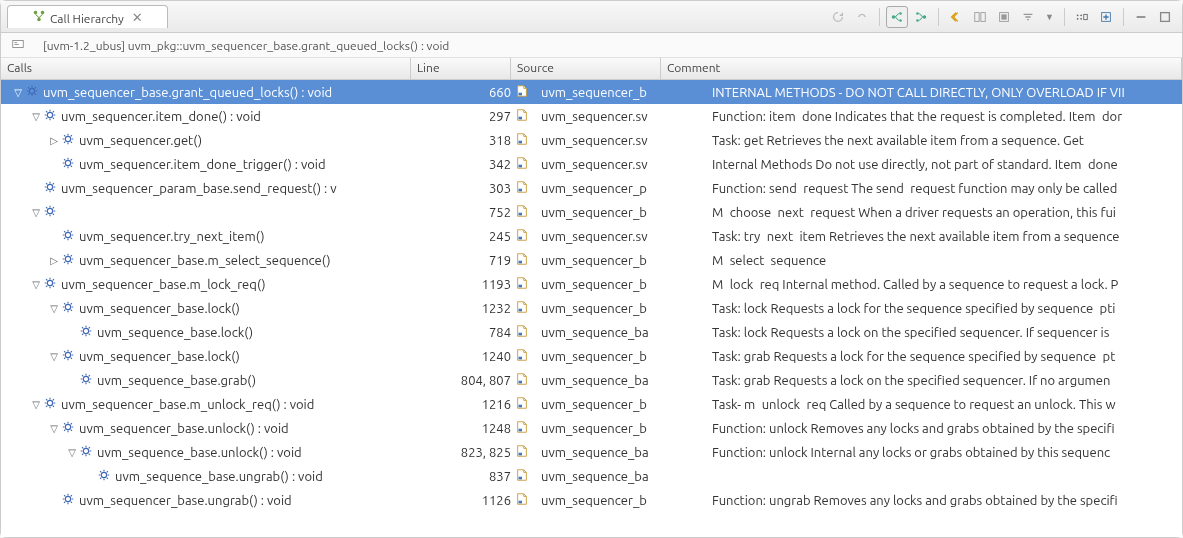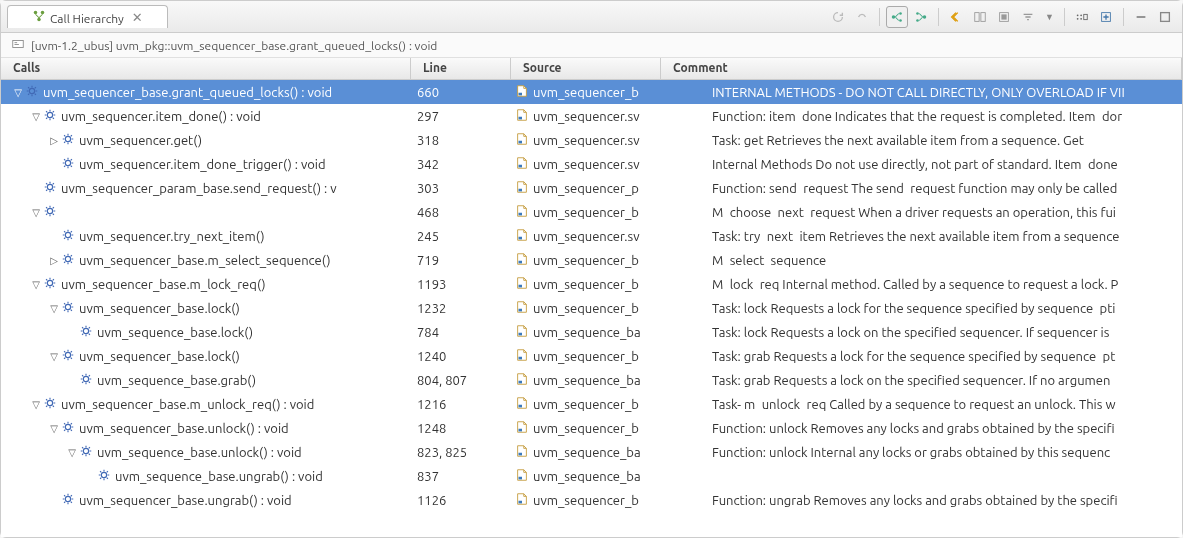--- a/index.html
+++ b/index.html
@@ -7,34 +7,34 @@
 .window { width: 1183px; height: 538px; background: #fafafa; border: 1px solid #ccc; border-radius: 6px; display: flex; flex-direction: column; }
 .tabbar { display: flex; align-items: center; height: 32px; background: linear-gradient(#f8f8f8,#eaeaea); border-bottom: 1px solid #ccc; padding: 0 6px; }
 .tab { display: flex; align-items: flex-end; gap: 4px; background: #fff; border: 1px solid #bbb; border-bottom: none; border-radius: 4px 4px 0 0; padding: 3px 24px; font-size: 12px; color: #444; }
 .tab-icon svg { width:14px; height:14px; }
 .close-x { font-size: 13px; color: #888; padding-left: 4px; cursor: pointer; }
 .toolbar { margin-left: auto; display: flex; gap: 2px; align-items: center; }
 .tbtn { width: 22px; height: 22px; display:flex; align-items:center; justify-content:center; border:1px solid transparent; border-radius:3px; cursor:pointer; }
 .tbtn.sel { border-color:#aaa; background:#f0f0f0; }
 .tbtn svg { width:14px; height:14px; }
 .tsep { width:1px; height:18px; background:#ccc; margin:0 4px; }
-.breadcrumb { display:flex; align-items:center; gap:6px; padding: 4px 10px; font-size:12px; color:#555; border-bottom:1px solid #e0e0e0; }
+.breadcrumb { display:flex; align-items:center; gap:18px; padding: 4px 10px; font-size:12px; color:#555; border-bottom:1px solid #e0e0e0; }
 .bc-icon svg { width:14px; height:14px; }
 .headers { display:flex; background: linear-gradient(#fafafa,#e8e8e8); border-bottom:1px solid #ccc; height:22px; font-size:12px; color:#444; }
-.headers div { padding: 3px 12px; border-right:1px solid #ccc;font-weight:bold; }
+.headers div { padding: 3px 6px; border-right:1px solid #ccc; }
 .col-calls { width:410px; }
 .col-line { width:100px; }
 .col-source { width:150px; }
 .col-comment { flex:1; }
 .tree { flex:1; overflow:hidden; background:#fff; }
 .row { display:flex; align-items:center; height:24px; font-size:13px; white-space:nowrap; }
 .row.sel { background:#5a8fd6; color:#fff; }
 .cell-calls { width:410px; display:flex; align-items:center; overflow:hidden; }
-.cell-line { width:100px; padding-left:6px; }
-.cell-source { width:150px; display:flex; align-items:center; gap:4px; overflow:hidden; padding-left:4px; }
+.cell-line { width:100px; padding-left:6px;text-align:right; }
+.cell-source { width:150px; display:flex; align-items:center; gap:12px; overflow:hidden; padding-left:4px; }
 .cell-comment { flex:1; overflow:hidden; padding-left:6px;margin-left:45px; }
 .exp { width:14px; display:inline-flex; justify-content:center; color:#666; cursor:pointer; font-size:10px; }
 .row.sel .exp { color:#fff; }
 .node-icon svg { width:14px; height:14px; }
 .file-icon svg { width:14px; height:14px; }
 .node-label { padding-left:4px; }
 .indent { display:inline-block; }
 </style>
 </head>
 <body>
@@ -263,21 +263,21 @@
       </div>
       <div class="row">
         <div class="cell-calls">
           <span class="indent" style="width: 28px;"></span>
           <span class="exp">▽</span>
           <span class="node-icon"><svg viewBox="0 0 16 16">
               <circle cx="8" cy="8" r="3" fill="none" stroke="#4169b5" stroke-width="1.3"></circle>
               <path d="M8 2v2M8 12v2M2 8h2M12 8h2M3.5 3.5l1.4 1.4M11.1 11.1l1.4 1.4M3.5 12.5l1.4-1.4M11.1 4.9l1.4-1.4" stroke="#4169b5" stroke-width="1.3"></path>
             </svg></span>
         </div>
-        <div class="cell-line">468</div>
+        <div class="cell-line">752</div>
         <div class="cell-source">
           <span class="file-icon"><svg viewBox="0 0 16 16">
               <path d="M3 2h7l3 3v9H3z" fill="#fff" stroke="#c49a3a"></path>
               <path d="M10 2v3h3" fill="none" stroke="#c49a3a"></path>
               <rect x="4" y="10" width="4" height="3" fill="#3a7abd"></rect>
             </svg></span>
           <span>uvm_sequencer_b</span>
         </div>
         <div class="cell-comment">M_choose_next_request  When a driver requests an operation, this fui</div>
       </div>

